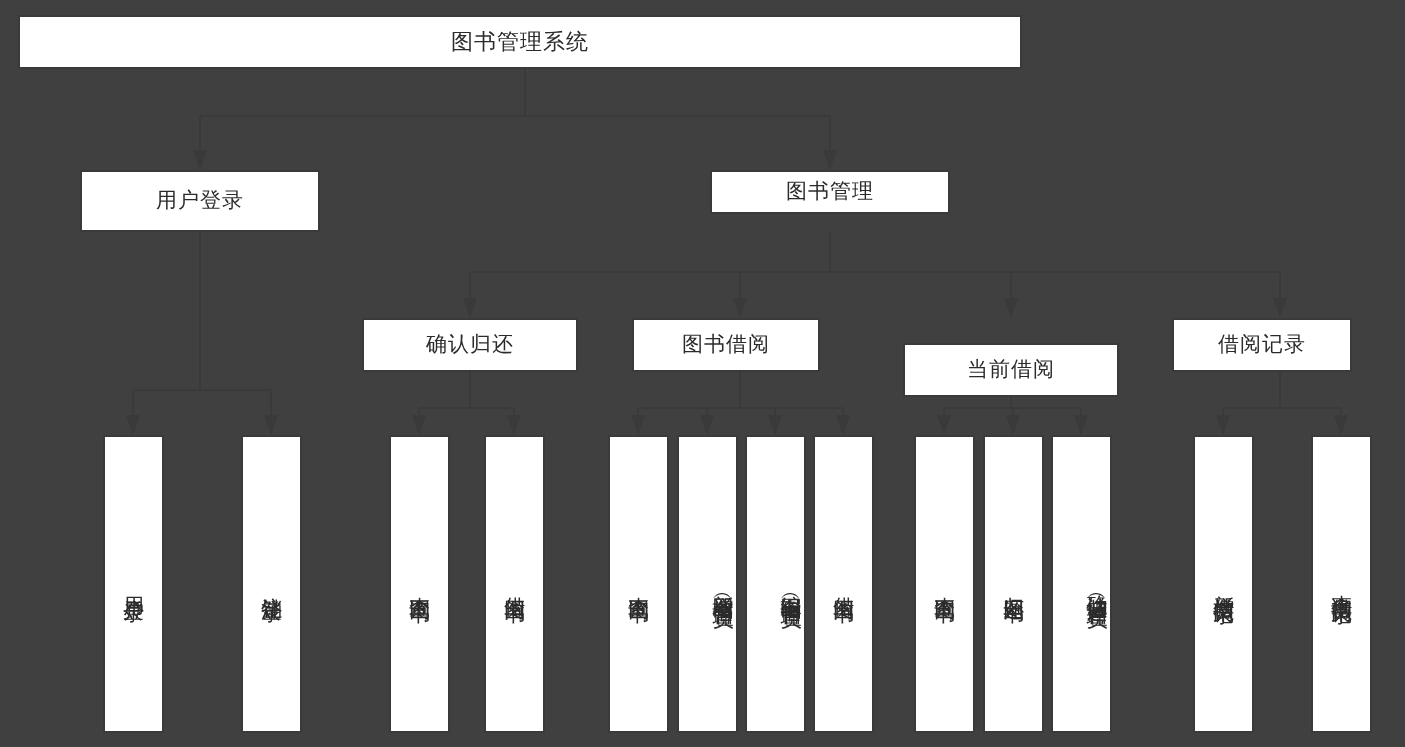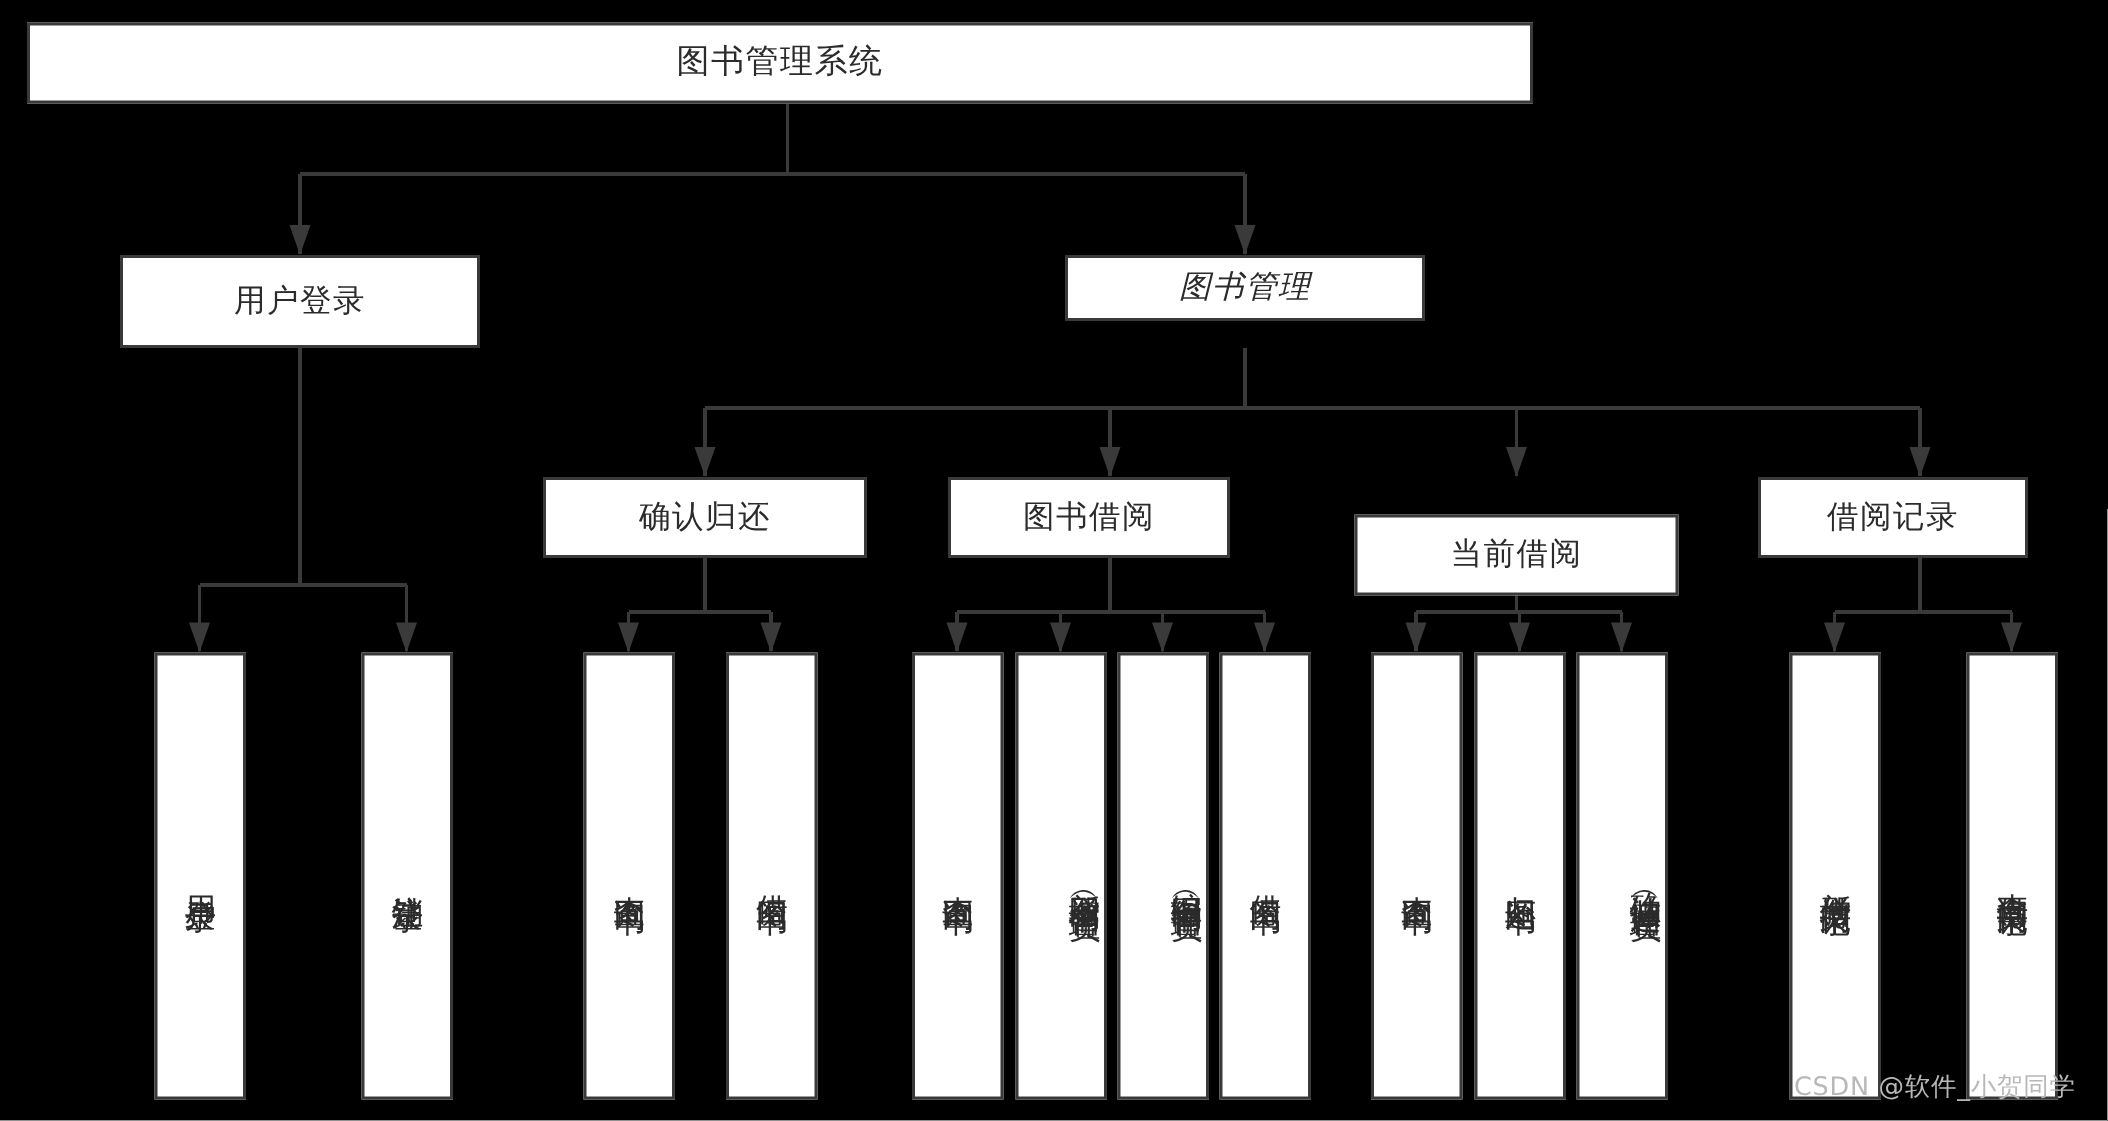--- a/index.html
+++ b/index.html
@@ -8,21 +8,21 @@
     padding: 0;
     background: #ffffff;
   }
   body {
     font-family: "DejaVu Sans", "Liberation Sans", sans-serif;
   }
   #canvas {
     position: relative;
     width: 1405px;
     height: 747px;
-    background: #000000;
+    background: #404040;
     overflow: hidden;
   }
   #edges {
     position: absolute;
     left: 0;
     top: 0;
     width: 1405px;
     height: 747px;
     pointer-events: none;
   }
@@ -127,21 +127,21 @@
       <polygon points="1334,415 1348,415 1341,435" fill="#3a3a3a"></polygon>
     </svg>
 
   <div id="nodes">
       <div class="node horiz root" style="left: 18px; top: 15px; width: 1004px; height: 54px;">
         <span>图书管理系统</span>
       </div>
       <div class="node horiz" style="left: 80px; top: 170px; width: 240px; height: 62px;">
         <span>用户登录</span>
       </div>
-      <div class="node horiz" style="left: 710px; top: 170px; width: 240px; height: 44px; font-style: italic;">
+      <div class="node horiz" style="left: 710px; top: 170px; width: 240px; height: 44px;">
         <span>图书管理</span>
       </div>
       <div class="node horiz" style="left: 362px; top: 318px; width: 216px; height: 54px;">
         <span>确认归还</span>
       </div>
       <div class="node horiz" style="left: 632px; top: 318px; width: 188px; height: 54px;">
         <span>图书借阅</span>
       </div>
       <div class="node horiz" style="left: 903px; top: 318px; width: 216px; height: 54px; margin-top: 25px;">
         <span>当前借阅</span>
@@ -183,15 +183,14 @@
         <span>确认归还（管理员）</span>
       </div>
       <div class="node leaf centered" style="left: 1193px; top: 435px; width: 61px; height: 298px;">
         <span>新增借阅记录</span>
       </div>
       <div class="node leaf centered" style="left: 1311px; top: 435px; width: 61px; height: 298px;">
         <span>查询借阅记录</span>
       </div>
     </div>
 
-  <div class="watermark" style="left:1196px; top:713px;">CSDN @软件_小贺同学</div>
 
 </div>
 
 </body></html>

